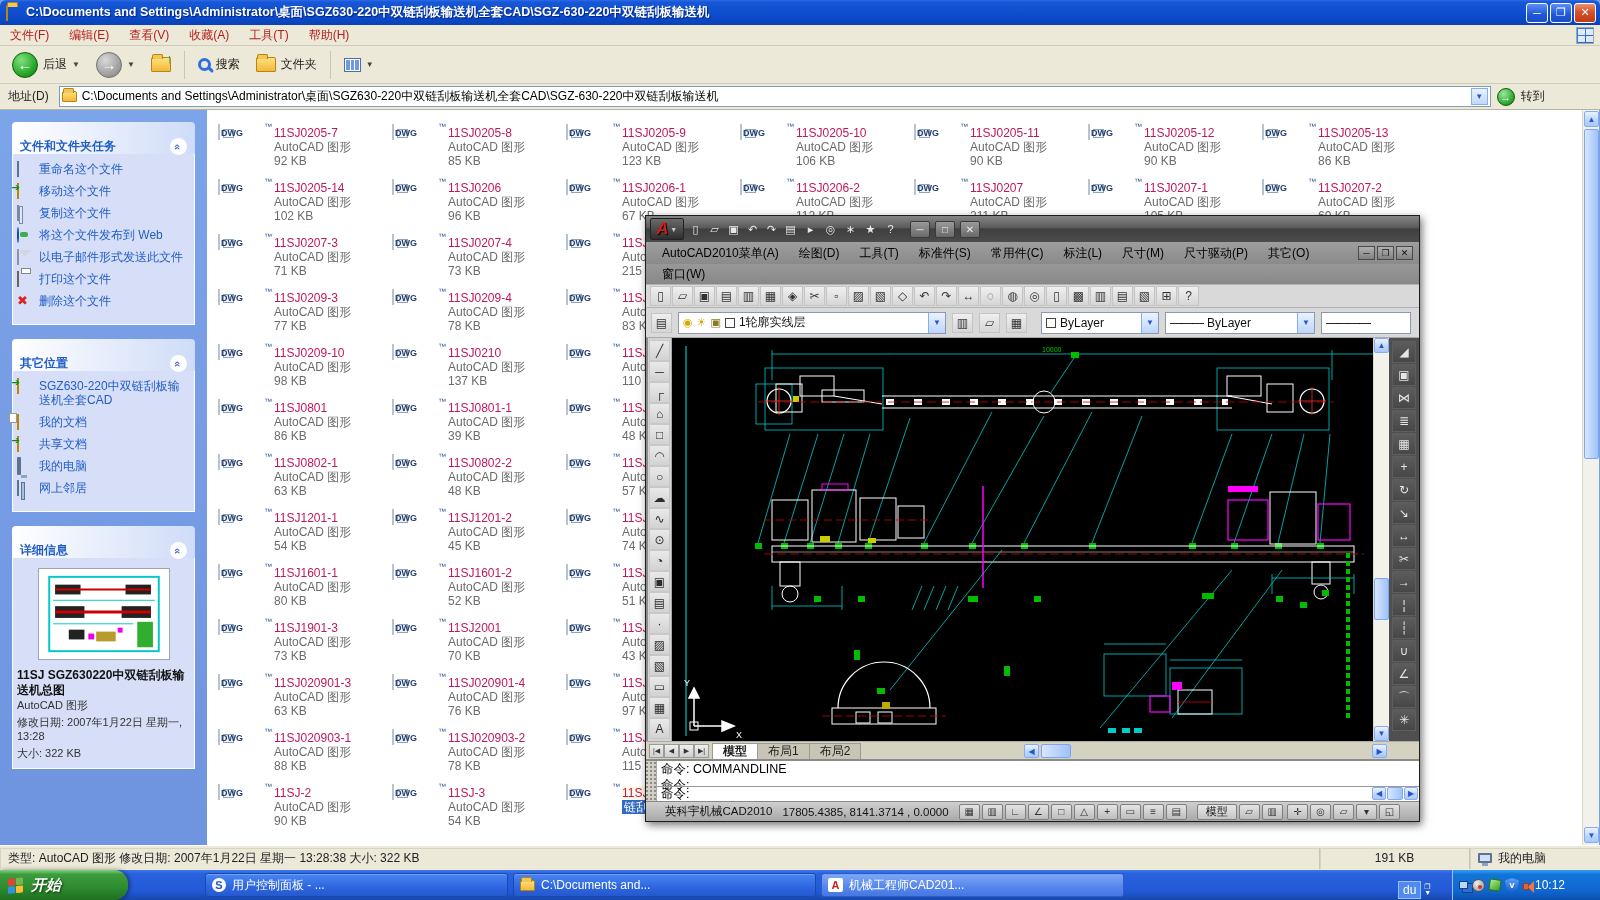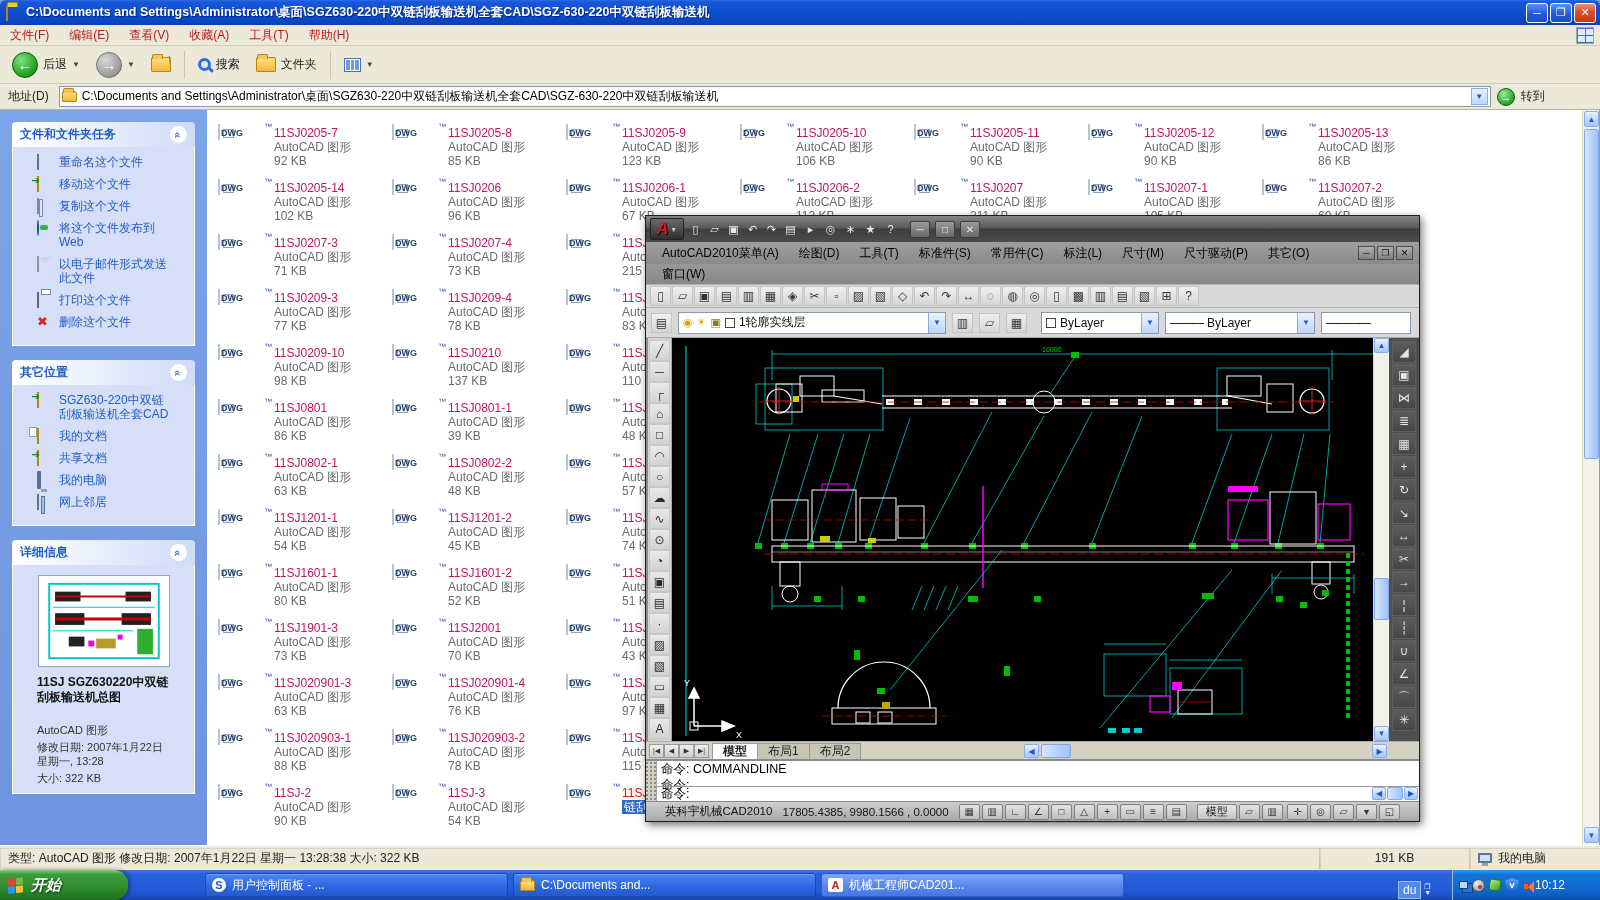--- a/index.html
+++ b/index.html
@@ -32,45 +32,45 @@
 .views-ic{width:17px;height:14px;border:1px solid #4a6fb0;background:#fff;display:grid;grid-template-columns:1fr 1fr 1fr;gap:1px;padding:1px}
 .views-ic i{background:#6f9ae0}
 #xp-addrbar{left:0;top:84px;width:1600px;height:26px;background:#ece9d8;border-bottom:1px solid #b8b4a2;display:flex;align-items:center;padding:0 4px;gap:6px}
 #addr-combo{flex:0 0 1432px;height:21px;background:#fff;border:1px solid #7f9db9;display:flex;align-items:center;gap:5px;padding:0 2px;font-family:"DejaVu Sans Mono","Liberation Mono",monospace;font-size:12px}
 #addr-combo .txt{flex:1;white-space:nowrap;overflow:hidden}
 #addr-drop{width:17px;height:17px;background:linear-gradient(#e9f2fd,#c0d8fa);border:1px solid #86acf1;color:#2657c9;font-size:8px;display:flex;align-items:center;justify-content:center}
 .go-c{width:18px;height:18px;border-radius:50%;background:radial-gradient(circle at 35% 30%,#9ee89e,#1d9e1d 75%);border:1px solid #0a5f0a;color:#fff;display:flex;align-items:center;justify-content:center;font-size:11px;font-weight:bold}
 
 #sidebar{left:0;top:110px;width:207px;height:735px;background:linear-gradient(180deg,#7ca4e8,#6f94e0);padding:12px;overflow:hidden}
 .pane{width:183px;margin-bottom:14px;border-radius:4px 4px 0 0}
-.pane-h{height:25px;background:linear-gradient(90deg,#fff,#cfdcf8);border-radius:4px 4px 0 0;display:flex;align-items:center;justify-content:space-between;padding:1px 8px;color:#215dc6;font-weight:bold;font-size:12px}
+.pane-h{height:25px;background:linear-gradient(90deg,#fff,#cfdcf8);border-radius:4px 4px 0 0;display:flex;justify-content:space-between;padding:16px 8px;color:#215dc6;font-weight:bold;font-size:12px}
 .chev{width:17px;height:17px;border-radius:50%;background:#fff;color:#4d6fc9;display:flex;align-items:center;justify-content:center;font-size:11px;font-weight:bold}
 .chev i{transform:rotate(90deg);font-style:normal}
-.pane-b{background:#d6dff7;border:1px solid #fff;border-top:none;padding:8px 24px}
+.pane-b{background:#d6dff7;border:1px solid #fff;border-top:none;padding:8px 4px}
 .task{display:flex;gap:6px;margin-bottom:8px;color:#215dc6;font-size:12px;line-height:14px;align-items:flex-start}
 .ic16{flex:0 0 16px;height:14px;position:relative;margin-top:0}
 
 .i-rename{width:14px;height:11px;background:linear-gradient(#cfd8e8,#8fa3c0);border:1px solid #5d7392}
 .i-move{width:15px;height:11px;background:linear-gradient(#ffe27a,#f4b73f);border:1px solid #b8860b;position:relative}
 .i-move:after{content:"➔";position:absolute;color:#0b8f0b;font-size:10px;right:-2px;top:-3px}
 .i-copy{width:10px;height:12px;background:#fff;border:1px solid #7a8aa5;box-shadow:3px 2px 0 #dfe6f2,3px 2px 0 1px #7a8aa5}
 .i-web{width:13px;height:13px;border-radius:50%;background:radial-gradient(circle at 35% 35%,#9fd4ff,#1668c9);border:1px solid #0c4f9e;position:relative}
 .i-web:after{content:"";position:absolute;left:2px;top:4px;width:8px;height:5px;background:#3fae4a;border-radius:2px}
 .i-mail{width:15px;height:11px;background:#fdfdf5;border:1px solid #8a94a8;position:relative}
 .i-mail:after{content:"";position:absolute;left:0;top:0;border-left:7px solid transparent;border-right:7px solid transparent;border-top:6px solid #cfd6e4}
 .i-print{width:15px;height:7px;background:linear-gradient(#e8e8e8,#9c9c9c);border:1px solid #666;margin-top:4px;position:relative}
 .i-print:before{content:"";position:absolute;left:3px;top:-4px;width:8px;height:4px;background:#fff;border:1px solid #888}
 .i-del{color:#d22;font-weight:bold;font-size:13px;line-height:13px}
 .i-mydocs{width:15px;height:11px;background:linear-gradient(#ffe27a,#f4b73f);border:1px solid #b8860b;position:relative}
 .i-mydocs:after{content:"";position:absolute;right:1px;top:-2px;width:6px;height:8px;background:#fff;border:1px solid #999}
 .i-comp{width:14px;height:10px;background:#cfe0f8;border:2px solid #5d7392;border-radius:1px;position:relative}
 .i-comp:after{content:"";position:absolute;left:2px;bottom:-5px;width:6px;height:3px;background:#8fa3c0}
 .i-net{width:8px;height:7px;background:#cfe0f8;border:1px solid #5d7392;box-shadow:5px 3px 0 #9fc0ea,5px 3px 0 1px #5d7392}
 #thumb-box{width:132px;height:92px;background:#fff;border:1px solid #9aa5b8;margin:2px auto 8px;display:block}
-.det-name{font-weight:bold;color:#111;line-height:15px;margin-bottom:18px}
+.det-name{font-weight:bold;color:#111;line-height:15px;margin-bottom:0}
 .det-line{color:#333;font-size:11px;line-height:14px;margin-top:3px}
 
 #file-area{left:207px;top:110px;width:1375px;height:735px;background:#fff;overflow:hidden}
 .tile{position:absolute;width:172px;height:52px;display:flex;gap:4px}
 .dwgwrap{position:relative;flex:0 0 52px}
 .dwg{width:45px;height:42px;margin-top:1px;background:linear-gradient(135deg,#dde6f0 0%,#dde6f0 26%,#54719a 27%,#2e4c73 55%,#f0cf1e 56%,#ffdf34 100%);border:1px solid #b9c2cf;position:relative}
 .dwg:before{content:"";position:absolute;left:4px;top:4px;width:9px;height:7px;border:1px solid #8ea3bd;background:#eef3f9}
 .dwg:after{content:"DWG";position:absolute;left:2px;bottom:1px;font-size:9px;font-weight:bold;color:#26406b}
 .tm{position:absolute;right:-2px;top:-3px;color:#33589d;font-size:8px}
 .tile .meta{padding-top:1px;line-height:14px;white-space:nowrap}
@@ -1140,21 +1140,21 @@
         <span id="cmd-sb">
           <span class="xab" style="width:14px;height:13px">◀</span>
           <span class="sbthumb" style="width:16px;height:13px"></span>
           <span class="xab" style="width:14px;height:13px">▶</span>
         </span>
       </div>
     </div>
 
     <div class="b" id="ac-status">
       <span>英科宇机械CAD2010</span>
-      <span style="margin:0 8px">17805.4385, 9980.1566 ,  0.0000</span>
+      <span style="margin:0 8px">17805.4385, 8141.3714 ,  0.0000</span>
       <span style="display:flex;gap:2px">
 
       <span class="tgl" title="snap">▦</span>
           <span class="tgl" title="grid">▥</span>
           <span class="tgl" title="ortho">∟</span>
           <span class="tgl" title="polar">∠</span>
           <span class="tgl" title="osnap">□</span>
           <span class="tgl" title="otrack">△</span>
           <span class="tgl" title="ducs">+</span>
           <span class="tgl" title="dyn">▭</span>

